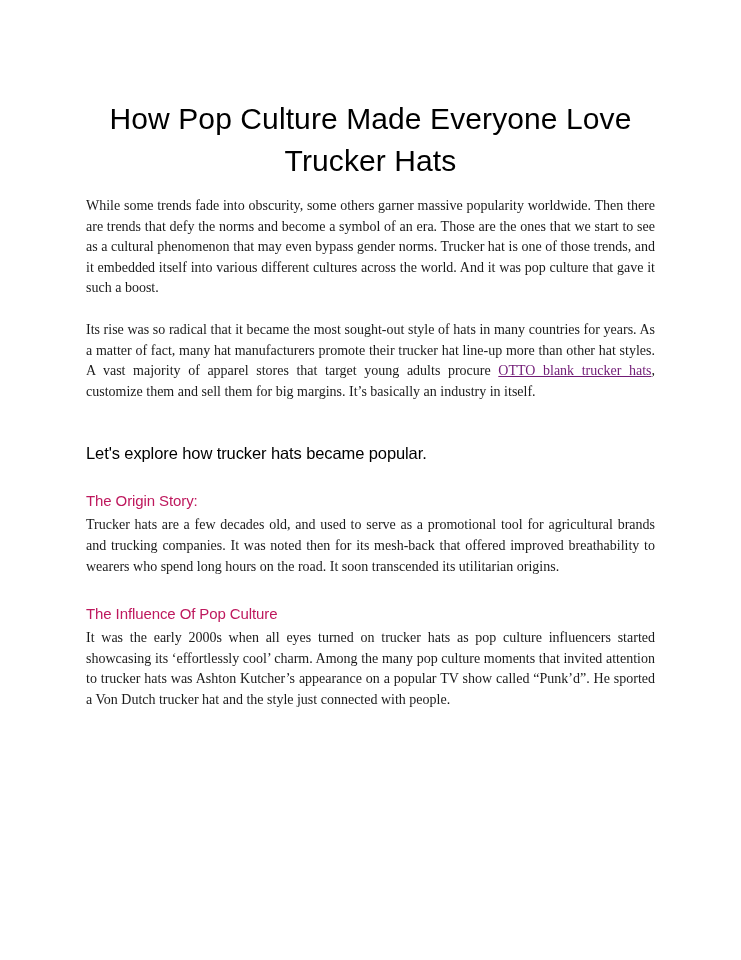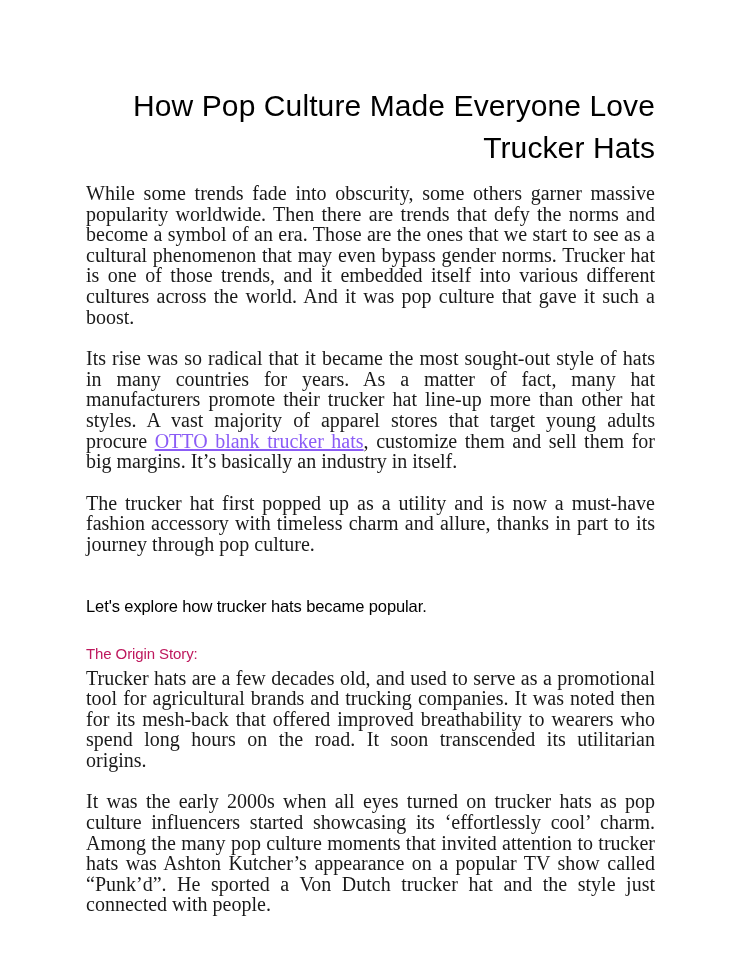--- a/index.html
+++ b/index.html
@@ -29,48 +29,48 @@
     width: 569px;
   }
 
   
   .doc-title {
     font-family: "Liberation Sans", sans-serif;
     font-size: 30px;
     font-weight: 400;
     line-height: 42px;
     color: #000000;
-    margin: 3px 0 0 0;
+    margin: 16px 0 0 0;
     letter-spacing: 0.1px;
-    text-align: right;
+    text-align: center;
   }
 
   
   .para {
     font-family: "Liberation Serif", serif;
-    font-size: 20px;
+    font-size: 14px;
     line-height: 20.6px;
     color: #1a1a1a;
     text-align: justify;
     text-justify: inter-word;
     margin: 0;
     hyphens: none;
   }
 
   .para + .para {
     margin-top: 21px;
   }
 
   .para-first {
     margin-top: 14px;
   }
 
   
   .doc-link {
-    color: #8b5cf6;
+    color: #701a75;
     text-decoration: underline;
     text-underline-offset: 1px;
     cursor: pointer;
   }
 
   
   .section-heading {
     font-family: "Liberation Sans", sans-serif;
     font-size: 16.5px;
     font-weight: 400;
@@ -100,25 +100,25 @@
 
 <div class="page">
   <div class="doc-body">
 
     <h1 class="doc-title">How Pop Culture Made Everyone Love Trucker Hats</h1>
 
     <p class="para para-first">While some trends fade into obscurity, some others garner massive popularity worldwide. Then there are trends that defy the norms and become a symbol of an era. Those are the ones that we start to see as a cultural phenomenon that may even bypass gender norms. Trucker hat is one of those trends, and it embedded itself into various different cultures across the world. And it was pop culture that gave it such a boost.</p>
 
     <p class="para"><span>Its rise was so radical that it became the most sought-out style of hats in many countries for years. As a matter of fact, many hat manufacturers promote their trucker hat line-up more than other hat styles. A vast majority of apparel stores that target young adults procure </span><a class="doc-link" href="#">OTTO blank trucker hats</a><span>, customize them and sell them for big margins. It’s basically an industry in itself.</span></p>
 
-    <p class="para">The trucker hat first popped up as a utility and is now a must-have fashion accessory with timeless charm and allure, thanks in part to its journey through pop culture.</p>
 
     <h2 class="section-heading">Let's explore how trucker hats became popular.</h2>
 
     <h3 class="sub-heading">The Origin Story:</h3>
 
     <p class="para">Trucker hats are a few decades old, and used to serve as a promotional tool for agricultural brands and trucking companies. It was noted then for its mesh-back that offered improved breathability to wearers who spend long hours on the road. It soon transcended its utilitarian origins.</p>
 
+    <h3 class="sub-heading">The Influence Of Pop Culture</h3>
 
     <p class="para">It was the early 2000s when all eyes turned on trucker hats as pop culture influencers started showcasing its ‘effortlessly cool’ charm. Among the many pop culture moments that invited attention to trucker hats was Ashton Kutcher’s appearance on a popular TV show called “Punk’d”. He sported a Von Dutch trucker hat and the style just connected with people.</p>
 
   </div>
 </div>
 
 </body></html>

